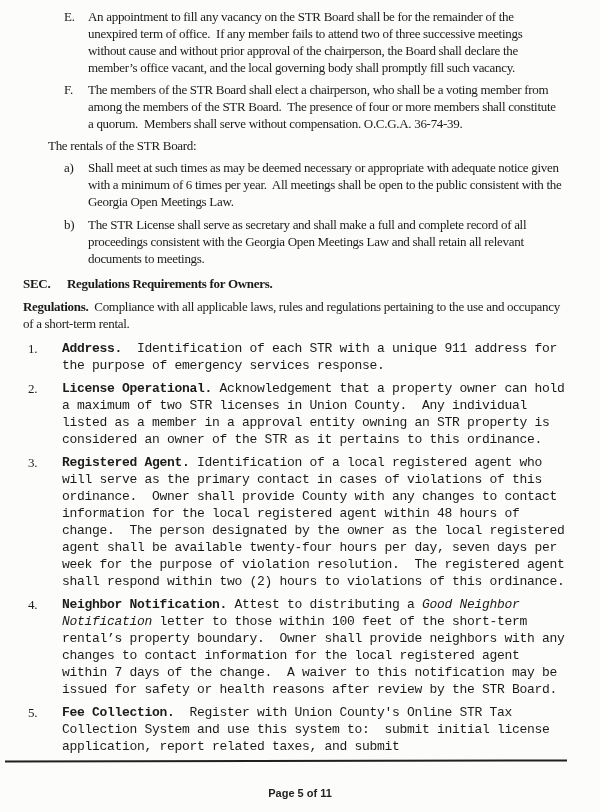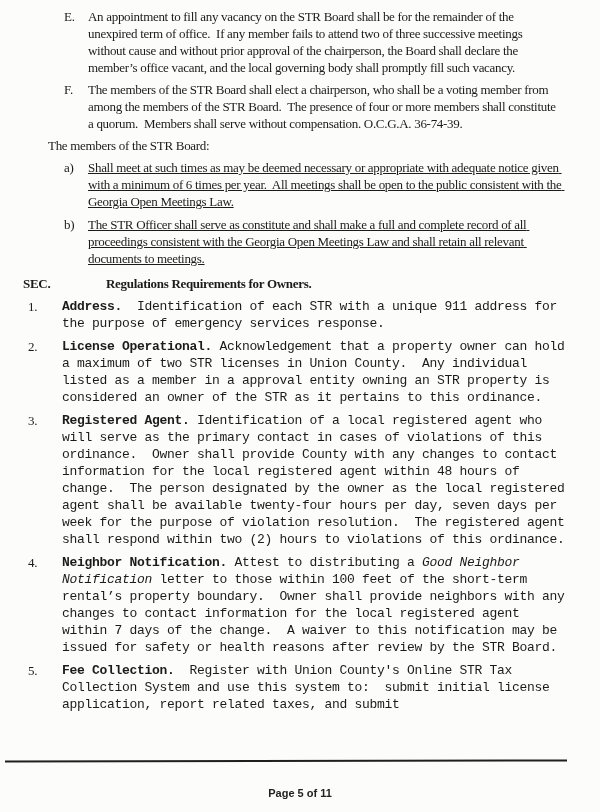--- a/index.html
+++ b/index.html
@@ -15,22 +15,22 @@
     line-height:17px;
     color:#1b1b1b;
     overflow:hidden;
   }
   .letter-item{display:flex;margin:0 0 5px 64px;width:494px;}
   .letter-item .marker{flex:none;width:24px;}
   .letter-item .body{width:468px;white-space:pre-wrap;}
   .board-intro{margin:0 0 5px 48px;white-space:pre-wrap;}
   .sub-item{display:flex;margin:0 0 6px 64px;width:510px;}
   .sub-item .marker{flex:none;width:24px;}
-  .sub-item .body{width:486px;white-space:pre-wrap;text-decoration:underline;}
-  .sec-heading{display:flex;margin:0 0 6px 23px;font-weight:bold;gap:39px;}
+  .sub-item .body{width:486px;white-space:pre-wrap;}
+  .sec-heading{display:flex;margin:0 0 6px 23px;font-weight:bold;}
   .sec-heading .label{flex:none;width:44px;}
   .paragraph{margin:0 0 6px 23px;width:550px;white-space:pre-wrap;}
   .paragraph b{white-space:pre-wrap;}
   .numbered-item{display:flex;margin:0 0 6px 28px;width:545px;}
   .numbered-item .num{flex:none;width:34px;}
   .numbered-item .body{width:508px;white-space:pre-wrap;font-family:Liberation Mono, monospace;}
   .footer-rule{
     position:absolute;left:5px;top:760px;width:562px;height:2px;
     background:#1f1f1f;transform:rotate(-0.12deg);
   }
@@ -48,38 +48,39 @@
   <div class="letter-item">
     <span class="marker">E.</span>
     <span class="body">An appointment to fill any vacancy on the STR Board shall be for the remainder of the unexpired term of office.  If any member fails to attend two of three successive meetings without cause and without prior approval of the chairperson, the Board shall declare the member’s office vacant, and the local governing body shall promptly fill such vacancy.</span>
   </div>
 
   <div class="letter-item">
     <span class="marker">F.</span>
     <span class="body">The members of the STR Board shall elect a chairperson, who shall be a voting member from among the members of the STR Board.  The presence of four or more members shall constitute a quorum.  Members shall serve without compensation. O.C.G.A. 36-74-39.</span>
   </div>
 
-  <div class="board-intro">The members of the STR Board:</div>
+  <div class="board-intro">The rentals of the STR Board:</div>
 
   <div class="sub-item">
     <span class="marker">a)</span>
     <span class="body">Shall meet at such times as may be deemed necessary or appropriate with adequate notice given with a minimum of 6 times per year.  All meetings shall be open to the public consistent with the Georgia Open Meetings Law.</span>
   </div>
 
   <div class="sub-item" style="margin-bottom:8px;">
     <span class="marker">b)</span>
-    <span class="body">The STR Officer shall serve as constitute and shall make a full and complete record of all proceedings consistent with the Georgia Open Meetings Law and shall retain all relevant documents to meetings.</span>
+    <span class="body">The STR License shall serve as secretary and shall make a full and complete record of all proceedings consistent with the Georgia Open Meetings Law and shall retain all relevant documents to meetings.</span>
   </div>
 
   <div class="sec-heading">
     <span class="label">SEC.</span>
     <span>Regulations Requirements for Owners.</span>
   </div>
 
 
+  <div class="paragraph" style="margin-bottom:8px;"><b>Regulations.</b><span>  Compliance with all applicable laws, rules and regulations pertaining to the use and occupancy of a short-term rental.</span></div>
 
   <div class="numbered-item">
     <span class="num">1.</span>
     <span class="body"><b>Address.</b><span>  Identification of each STR with a unique 911 address for the purpose of emergency services response.</span></span>
   </div>
 
   <div class="numbered-item">
     <span class="num">2.</span>
     <span class="body"><b>License Operational.</b><span> Acknowledgement that a property owner can hold a maximum of two STR licenses in Union County.  Any individual listed as a member in a approval entity owning an STR property is considered an owner of the STR as it pertains to this ordinance.</span></span>
   </div>

